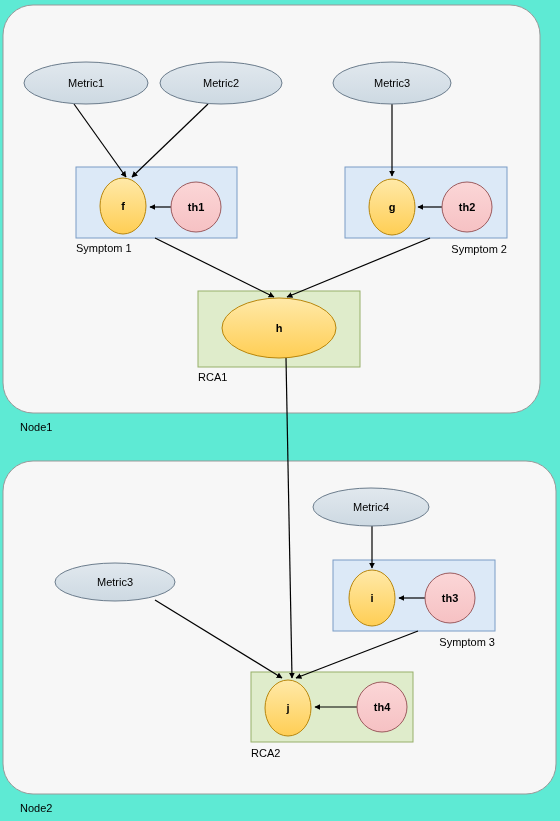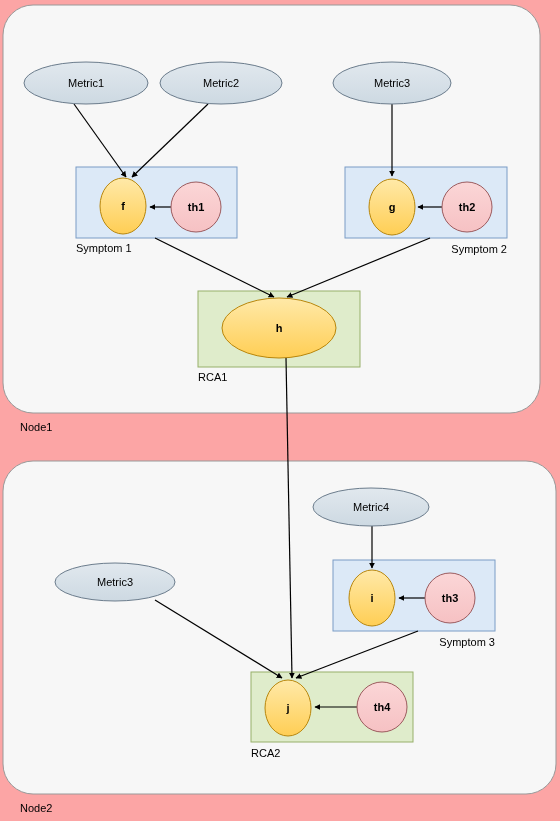--- a/index.html
+++ b/index.html
@@ -8,21 +8,21 @@
     padding: 0;
     background: #ffffff;
   }
   body {
     font-family: "Liberation Sans", sans-serif;
   }
   #canvas {
     position: relative;
     width: 560px;
     height: 821px;
-    background: #fca5a5;
+    background: #5eead4;
     overflow: hidden;
   }
   svg#diagram {
     position: absolute;
     left: 0;
     top: 0;
     width: 560px;
     height: 821px;
     display: block;
   }

